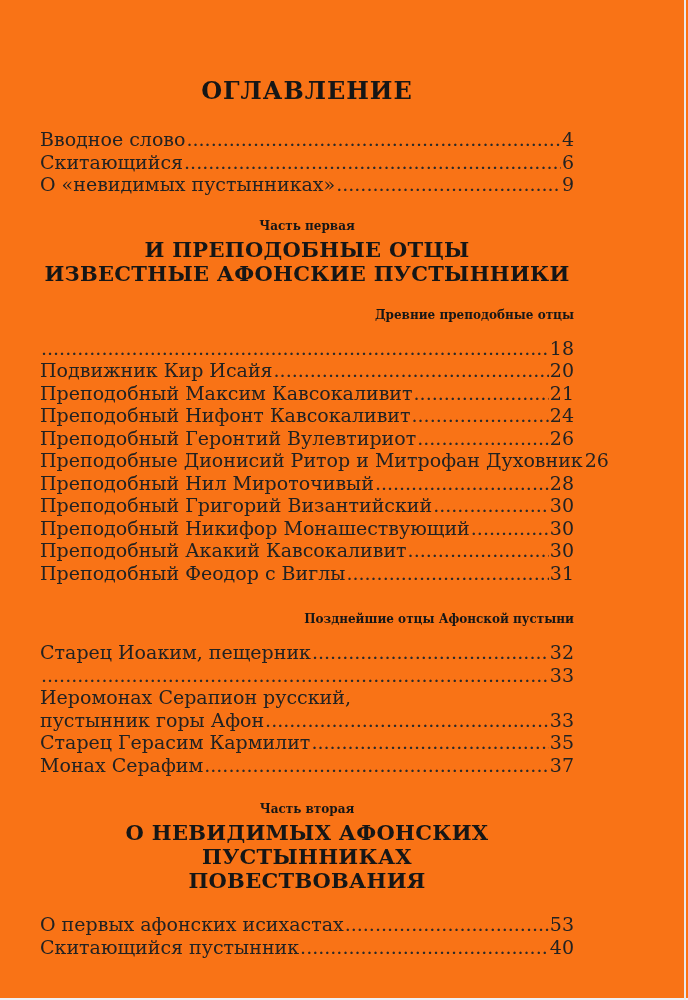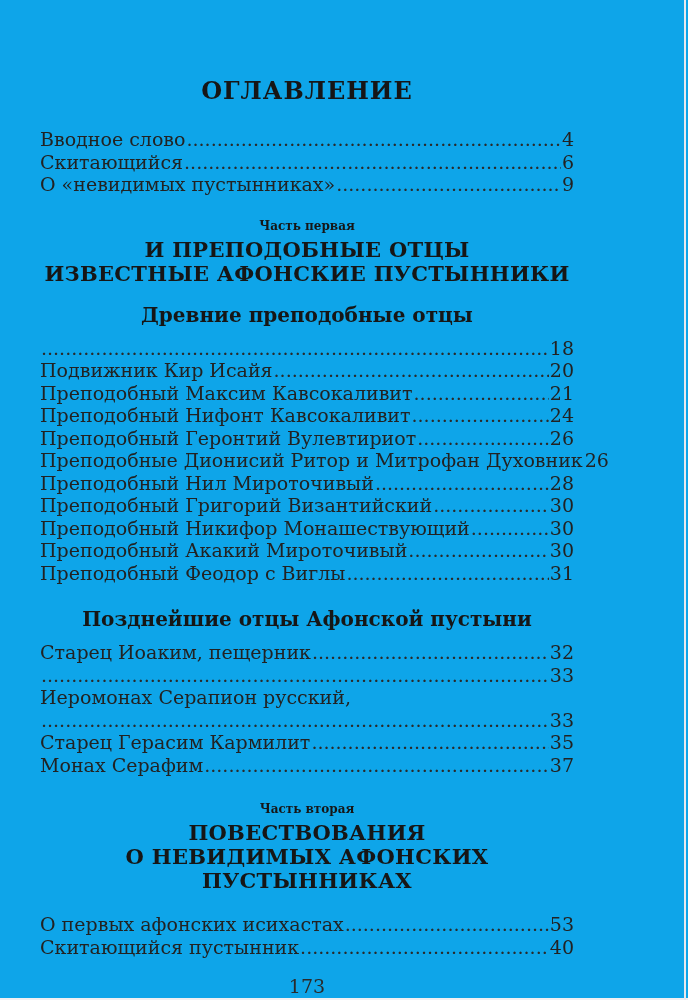--- a/index.html
+++ b/index.html
@@ -5,21 +5,21 @@
   html, body {
     margin: 0;
     padding: 0;
     background: #ffffff;
   }
   .page {
     position: relative;
     width: 688px;
     height: 1000px;
     box-sizing: border-box;
-    background: #0ea5e9;
+    background: #f97316;
     color: #222222;
     font-family: "DejaVu Serif", "Liberation Serif", serif;
     padding: 76px 114px 0 40px;
     overflow: hidden;
   }
   
   .page::after {
     content: "";
     position: absolute;
     top: 0;
@@ -75,22 +75,22 @@
     font-weight: bold;
   }
   .part-line {
     font-size: 21px;
     line-height: 24px;
     font-weight: bold;
     letter-spacing: 0.3px;
   }
 
   .subheading {
-    text-align: center;
-    font-size: 20px;
+    text-align: right;
+    font-size: 12px;
     line-height: 25px;
     font-weight: bold;
     color: #161616;
   }
 
   
   #toc .s0 { margin-top: 22px; }
   #toc .s1 { margin-top: 18px; }
   #toc .s2 { margin-top: 17px; }
   #toc .s3 { margin-top: 9px;  }
@@ -176,21 +176,21 @@
           <span class="label">Преподобный Григорий Византийский</span>
           <span class="dots">............................................................................................................................................</span>
           <span class="pagenum">30</span>
         </div>
         <div class="entry">
           <span class="label">Преподобный Никифор Монашествующий</span>
           <span class="dots">............................................................................................................................................</span>
           <span class="pagenum">30</span>
         </div>
         <div class="entry">
-          <span class="label">Преподобный Акакий Мироточивый</span>
+          <span class="label">Преподобный Акакий Кавсокаливит</span>
           <span class="dots">............................................................................................................................................</span>
           <span class="pagenum">30</span>
         </div>
         <div class="entry">
           <span class="label">Преподобный Феодор с Виглы</span>
           <span class="dots">............................................................................................................................................</span>
           <span class="pagenum">31</span>
         </div>
       </div>
       <div class="subheading s4">Позднейшие отцы Афонской пустыни</div>
@@ -201,47 +201,47 @@
           <span class="pagenum">32</span>
         </div>
         <div class="entry">
           <span class="dots">............................................................................................................................................</span>
           <span class="pagenum">33</span>
         </div>
         <div class="entry">
           <span class="label">Иеромонах Серапион русский,</span>
         </div>
         <div class="entry">
+          <span class="label">пустынник горы Афон</span>
           <span class="dots">............................................................................................................................................</span>
           <span class="pagenum">33</span>
         </div>
         <div class="entry">
           <span class="label">Старец Герасим Кармилит</span>
           <span class="dots">............................................................................................................................................</span>
           <span class="pagenum">35</span>
         </div>
         <div class="entry">
           <span class="label">Монах Серафим</span>
           <span class="dots">............................................................................................................................................</span>
           <span class="pagenum">37</span>
         </div>
       </div>
       <div class="part-heading s6">
         <div class="part-kicker">Часть вторая</div>
+        <div class="part-line">О НЕВИДИМЫХ АФОНСКИХ ПУСТЫННИКАХ</div>
         <div class="part-line">ПОВЕСТВОВАНИЯ</div>
-        <div class="part-line">О НЕВИДИМЫХ АФОНСКИХ ПУСТЫННИКАХ</div>
       </div>
       <div class="entry-group s7">
         <div class="entry">
           <span class="label">О первых афонских исихастах</span>
           <span class="dots">............................................................................................................................................</span>
           <span class="pagenum">53</span>
         </div>
         <div class="entry">
           <span class="label">Скитающийся пустынник</span>
           <span class="dots">............................................................................................................................................</span>
           <span class="pagenum">40</span>
         </div>
       </div>
     </div>
 
-  <div class="footer-pagenum">173</div>
 </div>
 
 </body></html>

